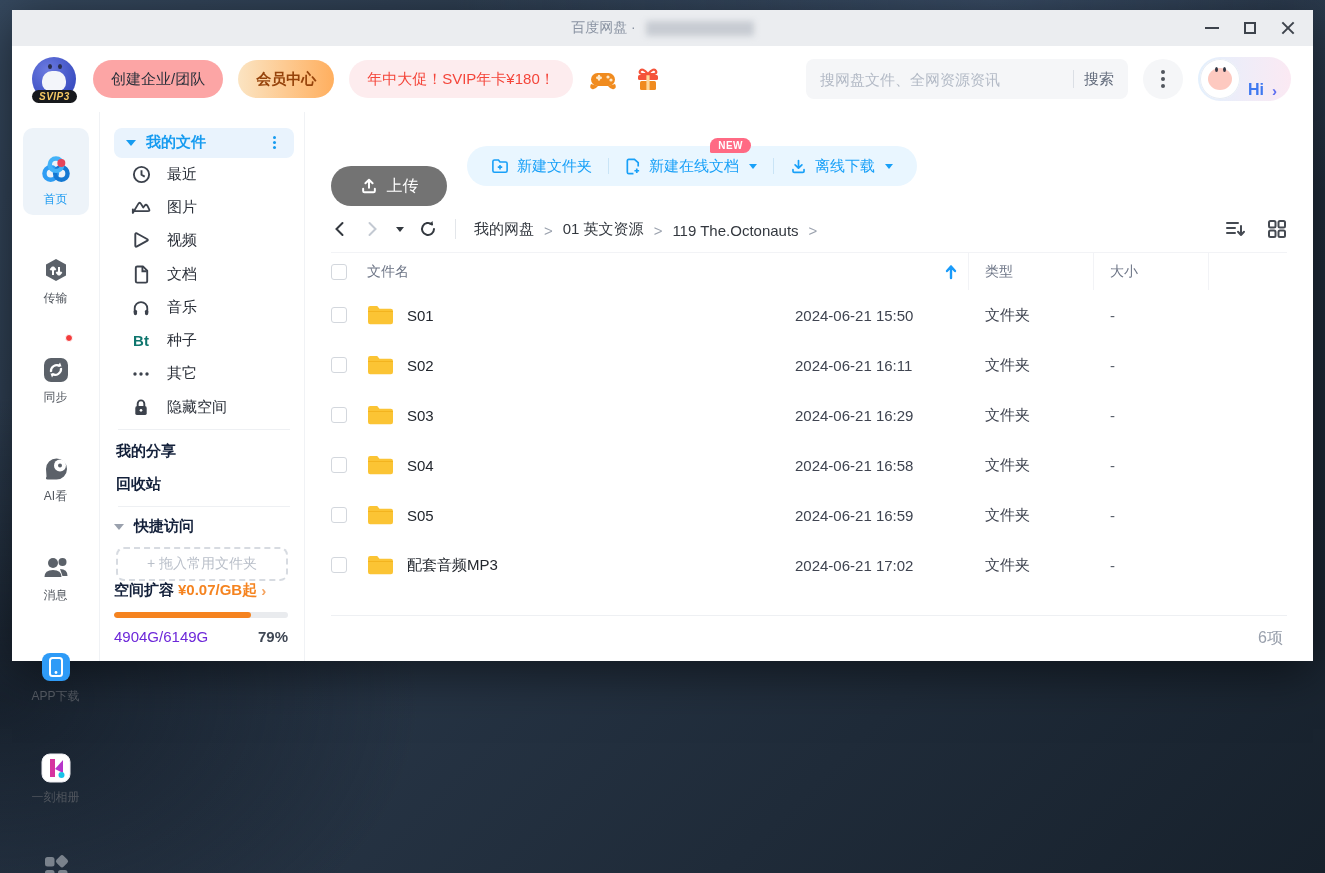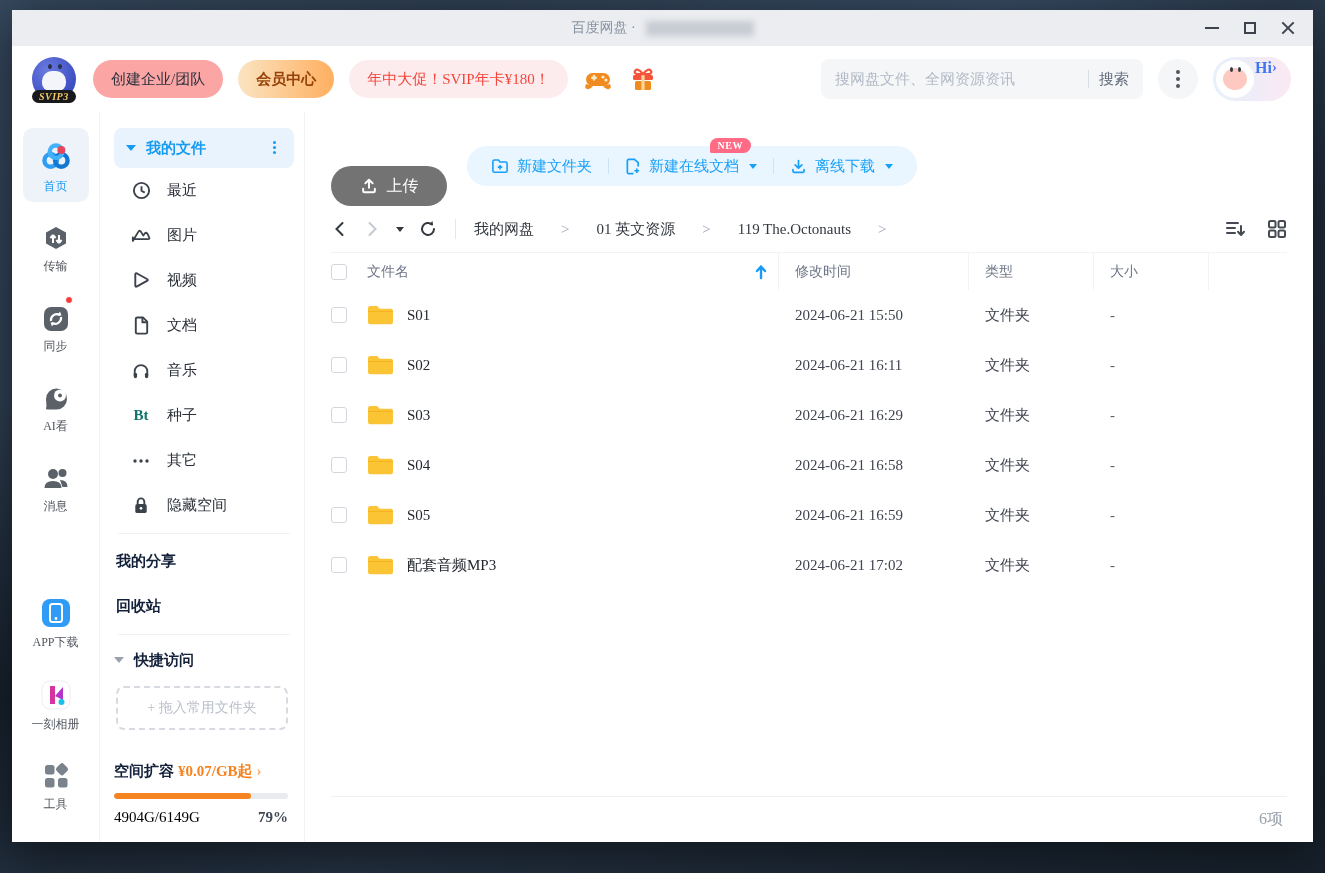--- a/index.html
+++ b/index.html
@@ -5,22 +5,22 @@
   * { margin:0; padding:0; box-sizing:border-box; }
   html,body { width:1325px; height:873px; overflow:hidden; }
   body {
     font-family:"Liberation Sans","DejaVu Sans",sans-serif;
     background:
       radial-gradient(900px 400px at 75% 0%, rgba(90,120,160,.35), transparent 60%),
       radial-gradient(700px 500px at 0% 80%, rgba(10,16,24,.6), transparent 60%),
       linear-gradient(135deg,#36495f 0%,#273546 45%,#17212c 100%);
     color:#262b33;
   }
-  .window { position:absolute; left:12px; top:10px; width:1301px; height:832px;
-    background:#fff; box-shadow:0 10px 48px rgba(0,0,0,.55); display:flex; flex-direction:column;font-family:Liberation Serif, serif; }
+  .window { position:absolute; left:12px; top:10px; width:1301px; height:651px;
+    background:#fff; box-shadow:0 10px 48px rgba(0,0,0,.55); display:flex; flex-direction:column; }
 
   
   .titlebar { height:36px; background:#ebedf0; flex:0 0 36px; position:relative;
     display:flex; align-items:center; justify-content:center; color:#8a93a2; font-size:14px; }
   .title-redact { display:inline-block; width:108px; height:15px; margin-left:10px;
     background:#c7cbd2; border-radius:2px; filter:blur(3px); }
   .win-controls { position:absolute; right:10px; top:0; height:36px; display:flex; align-items:center; gap:8px; }
   .wbtn { width:30px; height:30px; display:flex; align-items:center; justify-content:center; cursor:pointer; }
   .ico-min { width:14px; height:2px; background:#3d434c; }
   .ico-max { width:12px; height:12px; border:2px solid #3d434c; }
@@ -45,36 +45,36 @@
   .search { margin-left:auto; width:322px; height:40px; background:#f5f6f8; border-radius:8px;
     display:flex; align-items:center; padding:0 14px; gap:10px; }
   .search input { flex:1; border:0; background:transparent; outline:none; font-size:15px; color:#353b45;
     font-family:inherit; min-width:0; }
   .search input::placeholder { color:#b3bac6; }
   .search-div { width:1px; height:18px; background:#dbdfe5; }
   .search-btn { color:#646d7d; font-size:15px; cursor:pointer; }
   .kebab { width:40px; height:40px; border-radius:50%; background:#f5f6f8; position:relative; cursor:pointer; flex:0 0 40px; }
   .kebab::before { content:""; position:absolute; left:18px; top:11px; width:4px; height:4px; border-radius:50%;
     background:#51565e; box-shadow:0 7px 0 #51565e, 0 14px 0 #51565e; }
-  .account { height:44px; border-radius:999px; padding:2px 14px 2px 2px; display:flex; align-items:flex-start; 
+  .account { height:44px; border-radius:999px; padding:2px 14px 2px 2px; display:flex; align-items:flex-end; gap:8px;
     background:linear-gradient(90deg,#e3f0fd,#fbe9f3); cursor:pointer; }
   .avatar { width:40px; height:40px; border-radius:50%; background:#fff; position:relative; box-shadow:0 0 0 1px #e8edf5 inset; }
   .avatar-face { position:absolute; left:8px; top:9px; width:24px; height:22px; border-radius:50%; background:#fdc9c0; }
   .avatar-eye { position:absolute; top:8px; width:3px; height:5px; border-radius:50%; background:#343845; }
   .hi { color:#3e78f0; font-weight:bold; font-size:16px; }
   .hi-chev { color:#5d6df0; font-size:15px; font-weight:bold; }
 
   
   .content { flex:1; display:flex; min-height:0; }
 
   
   .rail { width:88px; flex:0 0 88px; border-right:1px solid #f0f2f5; display:flex; flex-direction:column;
     align-items:center; padding:16px 0 14px; }
-  .rail-item { width:66px; padding:13px 0 7px; border-radius:10px; display:flex; flex-direction:column;
-    align-items:center; gap:5px; margin-bottom:8px; color:#51565e; font-size:12px; cursor:pointer; position:relative; }
+  .rail-item { width:66px; padding:26px 0 7px; border-radius:10px; display:flex; flex-direction:column;
+    align-items:center; gap:5px; margin-bottom:14px; color:#51565e; font-size:12px; cursor:pointer; position:relative; }
   .rail-item.active { background:#edf3f9; color:#1f9bf0; }
   .rail-spacer { margin-top:auto; }
   .badge-dot { position:absolute; top:6px; right:16px; width:8px; height:8px; border-radius:50%; background:#f43b3b; border:1.5px solid #fff; }
 
   
   .sidebar { width:205px; flex:0 0 205px; border-right:1px solid #f0f2f5; display:flex; flex-direction:column;
     padding:16px 10px 12px 14px; font-size:15px; min-height:0; }
   .myfiles { background:#e9f3fd; border-radius:8px; height:40px; display:flex; align-items:center;
     padding:0 12px; color:#169bf0; font-weight:bold; cursor:pointer; }
   .caret { width:0; height:0; border-left:5px solid transparent; border-right:5px solid transparent;
@@ -91,41 +91,41 @@
   .dropzone { margin:6px 6px 0 2px; border:2px dashed #d7dbe1; border-radius:8px; height:44px;
     display:flex; align-items:center; justify-content:center; color:#b9bfc9; font-size:14px; cursor:pointer; }
   .storage { margin-top:auto; padding:0 6px 4px 0; }
   .storage-row1 { display:flex; align-items:center; gap:4px; font-size:15px; cursor:pointer; }
   .st-label { font-weight:bold; color:#13203a; }
   .st-price { font-weight:bold; color:#f5831f; }
   .st-chev { color:#f5a35f; font-weight:bold; }
   .progress { height:6px; background:#e9ebee; border-radius:3px; margin:12px 0 10px; overflow:hidden; }
   .progress-fill { height:100%; background:#f5831f; border-radius:3px; }
   .storage-row2 { display:flex; align-items:center; justify-content:space-between; font-size:15px; }
-  .st-usage { color:#000000;text-align:right; }
+  .st-usage { color:#6d28d9;text-align:right; }
   .st-pct { color:#3f4754; font-weight:bold; }
 
   
   .main { flex:1; display:flex; flex-direction:column; padding:14px 26px 0 26px; min-width:0; }
   .toolbar { display:flex; align-items:center; gap:20px; flex:0 0 52px; }
   .upload-btn { background:#737373; color:#fff; border:0; height:40px; width:116px; border-radius:999px;
     display:flex; align-items:center; justify-content:center; gap:9px; font-size:16px; cursor:pointer; font-family:inherit;margin-top:40px; }
   .toolgroup { background:#e9f6ff; border-radius:999px; height:40px; display:flex; align-items:center;
     padding:0 24px; gap:16px; color:#18a0f8; font-size:15px; }
   .tg-item { display:flex; align-items:center; gap:8px; cursor:pointer; position:relative; }
   .tg-div { width:1px; height:16px; background:#c9e4f6; }
   .caret-sm { width:0; height:0; border-left:4.5px solid transparent; border-right:4.5px solid transparent;
     border-top:5.5px solid #18a0f8; margin-left:2px; }
   .new-badge { position:absolute; top:-19px; right:6px; background:#ff6a84; color:#fff; font-size:10px;
     font-weight:bold; padding:2px 8px; border-radius:8px 8px 8px 2px; letter-spacing:.5px; }
 
   .navrow { display:flex; align-items:center; gap:14px; flex:0 0 46px; color:#33383f; font-size:15px; }
   .nav-ic { width:18px; height:18px; cursor:pointer; }
   .nav-div { width:1px; height:20px; background:#e3e6ea; margin:0 4px; }
-  .crumb { display:flex; align-items:center; gap:27px; cursor:pointer; }
+  .crumb { display:flex; align-items:flex-end; gap:10px; cursor:pointer; }
   .crumb-sep { color:#9aa1ad; font-size:15px; }
   .nav-right { margin-left:auto; display:flex; align-items:center; gap:20px; }
 
   .table-header { display:flex; align-items:center; height:38px; border-top:1px solid #f2f3f6; color:#6e7687; font-size:14px; }
   .col-cb { width:36px; flex:0 0 36px; display:flex; align-items:center; }
   .cb { width:16px; height:16px; border:1px solid #d3d7dd; border-radius:3px; background:#fff; cursor:pointer; }
   .col-name { flex:1; display:flex; align-items:center; min-width:0; align-self:stretch; border-right:1px solid #f2f3f6; padding-right:10px; }
   .col-time { width:190px; flex:0 0 190px; align-self:stretch; display:flex; align-items:center; padding-left:16px; border-right:1px solid #f2f3f6; }
   .col-type { width:125px; flex:0 0 125px; align-self:stretch; display:flex; align-items:center; padding-left:16px; border-right:1px solid #f2f3f6; }
   .col-size { width:115px; flex:0 0 115px; align-self:stretch; display:flex; align-items:center; padding-left:16px; border-right:1px solid #f2f3f6; }
@@ -468,21 +468,20 @@
       <div class="table-header">
         <span class="col-cb">
             <span class="cb"></span>
           </span>
         <span class="col-name">
           <span>文件名</span>
           <svg class="sort-asc" viewBox="0 0 14 16">
             <path d="M7 14 V4 M7 2.5 l-4 4.5 M7 2.5 l4 4.5" stroke="#1a9bfa" stroke-width="2.4" fill="none" stroke-linecap="round"></path>
           </svg>
         </span>
-        <span class="col-time">修改时间</span>
         <span class="col-type">类型</span>
         <span class="col-size">大小</span>
         <span class="col-extra"></span>
       </div>
 
       <div class="rows">
 
         <div class="frow">
           <span class="col-cb">
               <span class="cb"></span>

